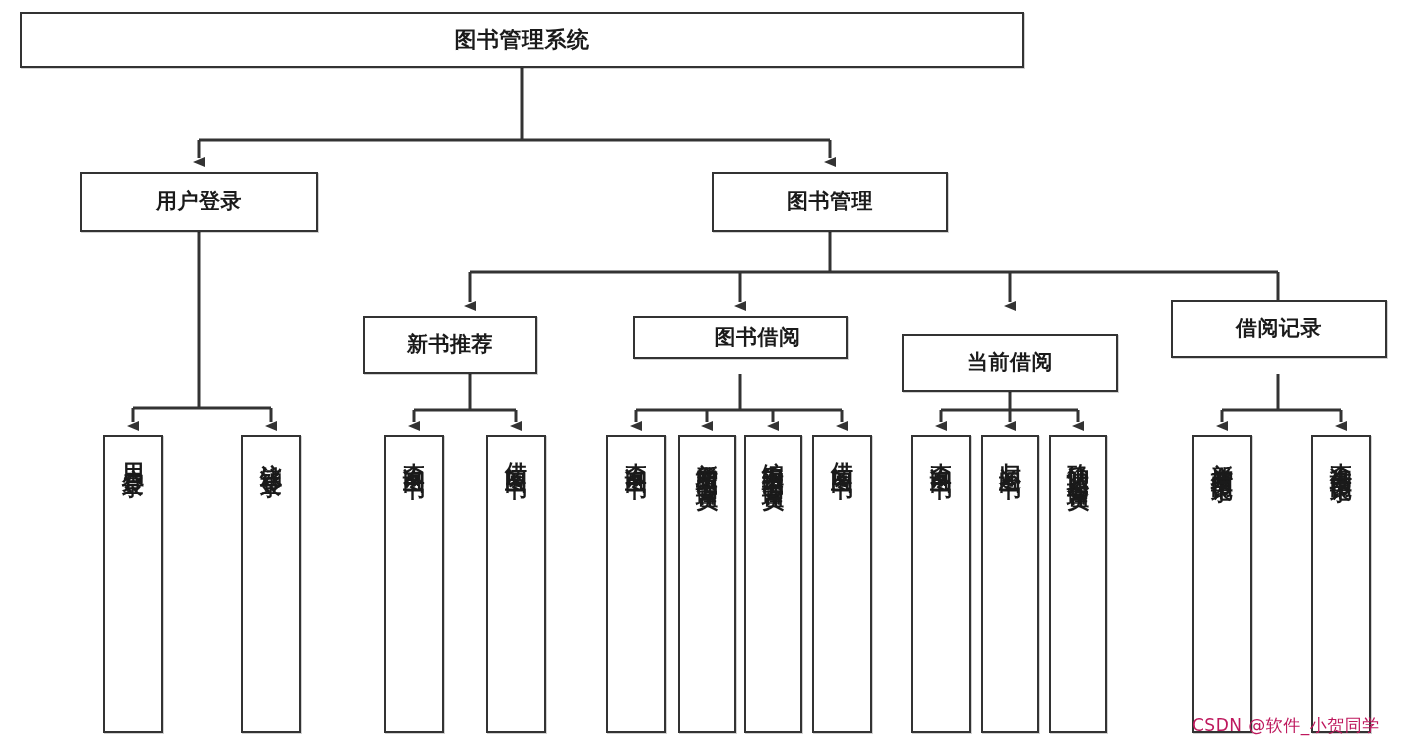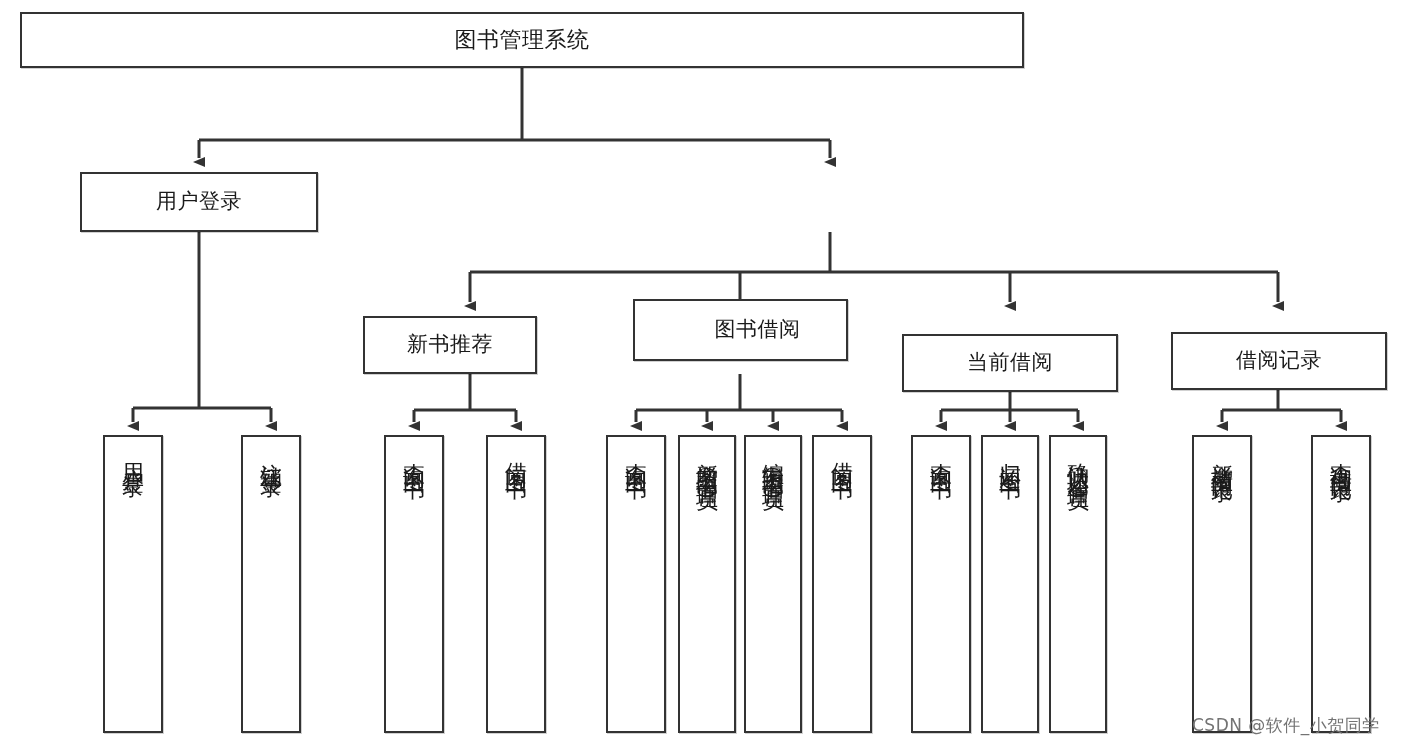--- a/index.html
+++ b/index.html
@@ -29,20 +29,21 @@
   .node {
     position: absolute;
     box-sizing: border-box;
     background: #ffffff;
     border: 2px solid #333333;
     display: flex;
     align-items: center;
     justify-content: center;
     color: #1a1a1a;
     box-shadow: 1px 1px 0 rgba(0,0,0,0.18);
+    font-weight: bold;
   }
   .node .label {
     display: block;
     text-align: center;
     line-height: 1.12;
   }
   
   .node.horiz .label {
     font-size: 21px;
     letter-spacing: 0.5px;
@@ -63,21 +64,21 @@
     font-size: 22px;
     line-height: 1.0;
     letter-spacing: 5px;
     white-space: nowrap;
   }
   .node.vert.tall .label {
     letter-spacing: 4px;
   }
   .watermark {
     position: absolute;
-    color: #737373;
+    color: #be185d;
     font-size: 17px;
     letter-spacing: 0.5px;
     white-space: nowrap;
     user-select: none;
   }
 </style>
 </head>
 <body>
 
 <div id="canvas">
@@ -133,34 +134,37 @@
   </svg>
 
   <div class="node root horiz" style="left:20px; top:12px; width:1004px; height:56px;">
     <span class="label">图书管理系统</span>
   </div>
 
   <div class="node horiz" style="left:80px; top:172px; width:238px; height:60px;">
     <span class="label">用户登录</span>
   </div>
 
+  <div class="node horiz" style="left:712px; top:172px; width:236px; height:60px;">
+    <span class="label">图书管理</span>
+  </div>
 
   <div class="node horiz" style="left:363px; top:316px; width:174px; height:58px;">
     <span class="label">新书推荐</span>
   </div>
 
-  <div class="node horiz" style="left:633px; top:299px; width:215px; height:62px;padding-left:34px;">
+  <div class="node horiz" style="left:633px; top:316px; width:215px; height:43px;padding-left:34px;">
     <span class="label">图书借阅</span>
   </div>
 
   <div class="node horiz" style="left:902px; top:316px; width:216px; height:58px;margin-top:18px;">
     <span class="label">当前借阅</span>
   </div>
 
-  <div class="node horiz" style="left:1171px; top:332px; width:216px; height:58px;">
+  <div class="node horiz" style="left:1171px; top:300px; width:216px; height:58px;">
     <span class="label">借阅记录</span>
   </div>
 
   <div class="node vert" style="left:103px; top:435px; width:60px; height:298px;">
     <span class="label">用户登录</span>
   </div>
 
   <div class="node vert" style="left:241px; top:435px; width:60px; height:298px;">
     <span class="label">注销登录</span>
   </div>

